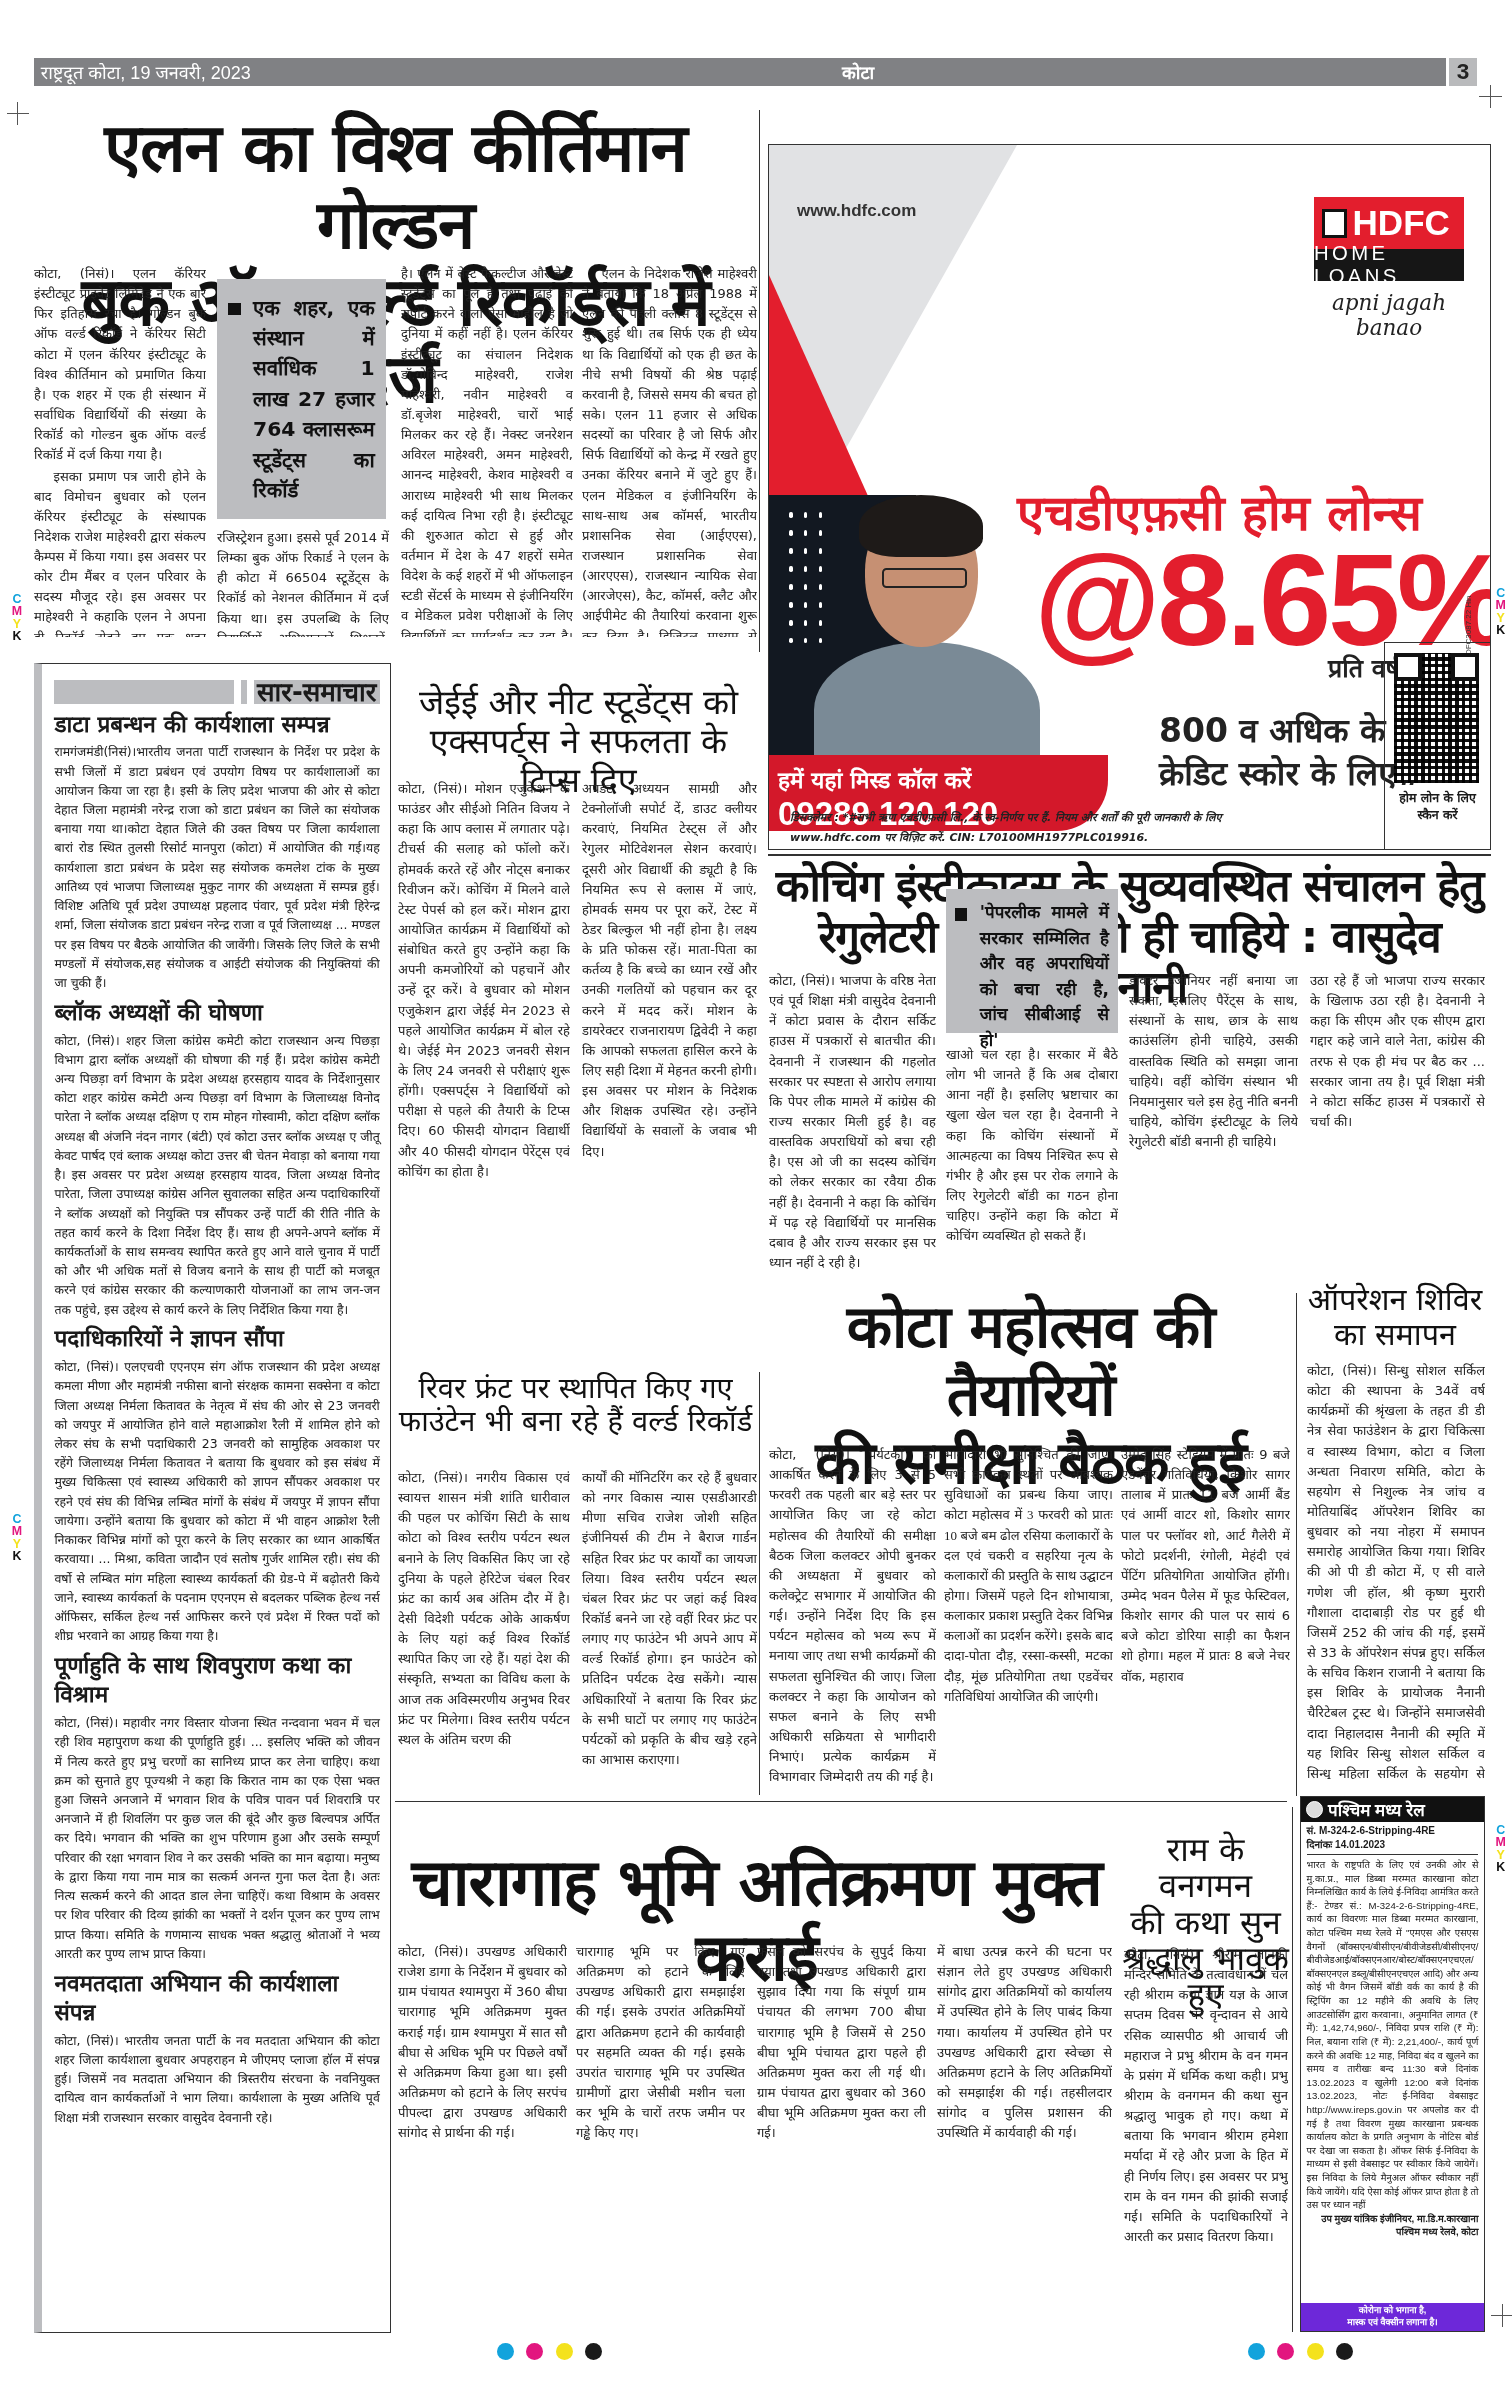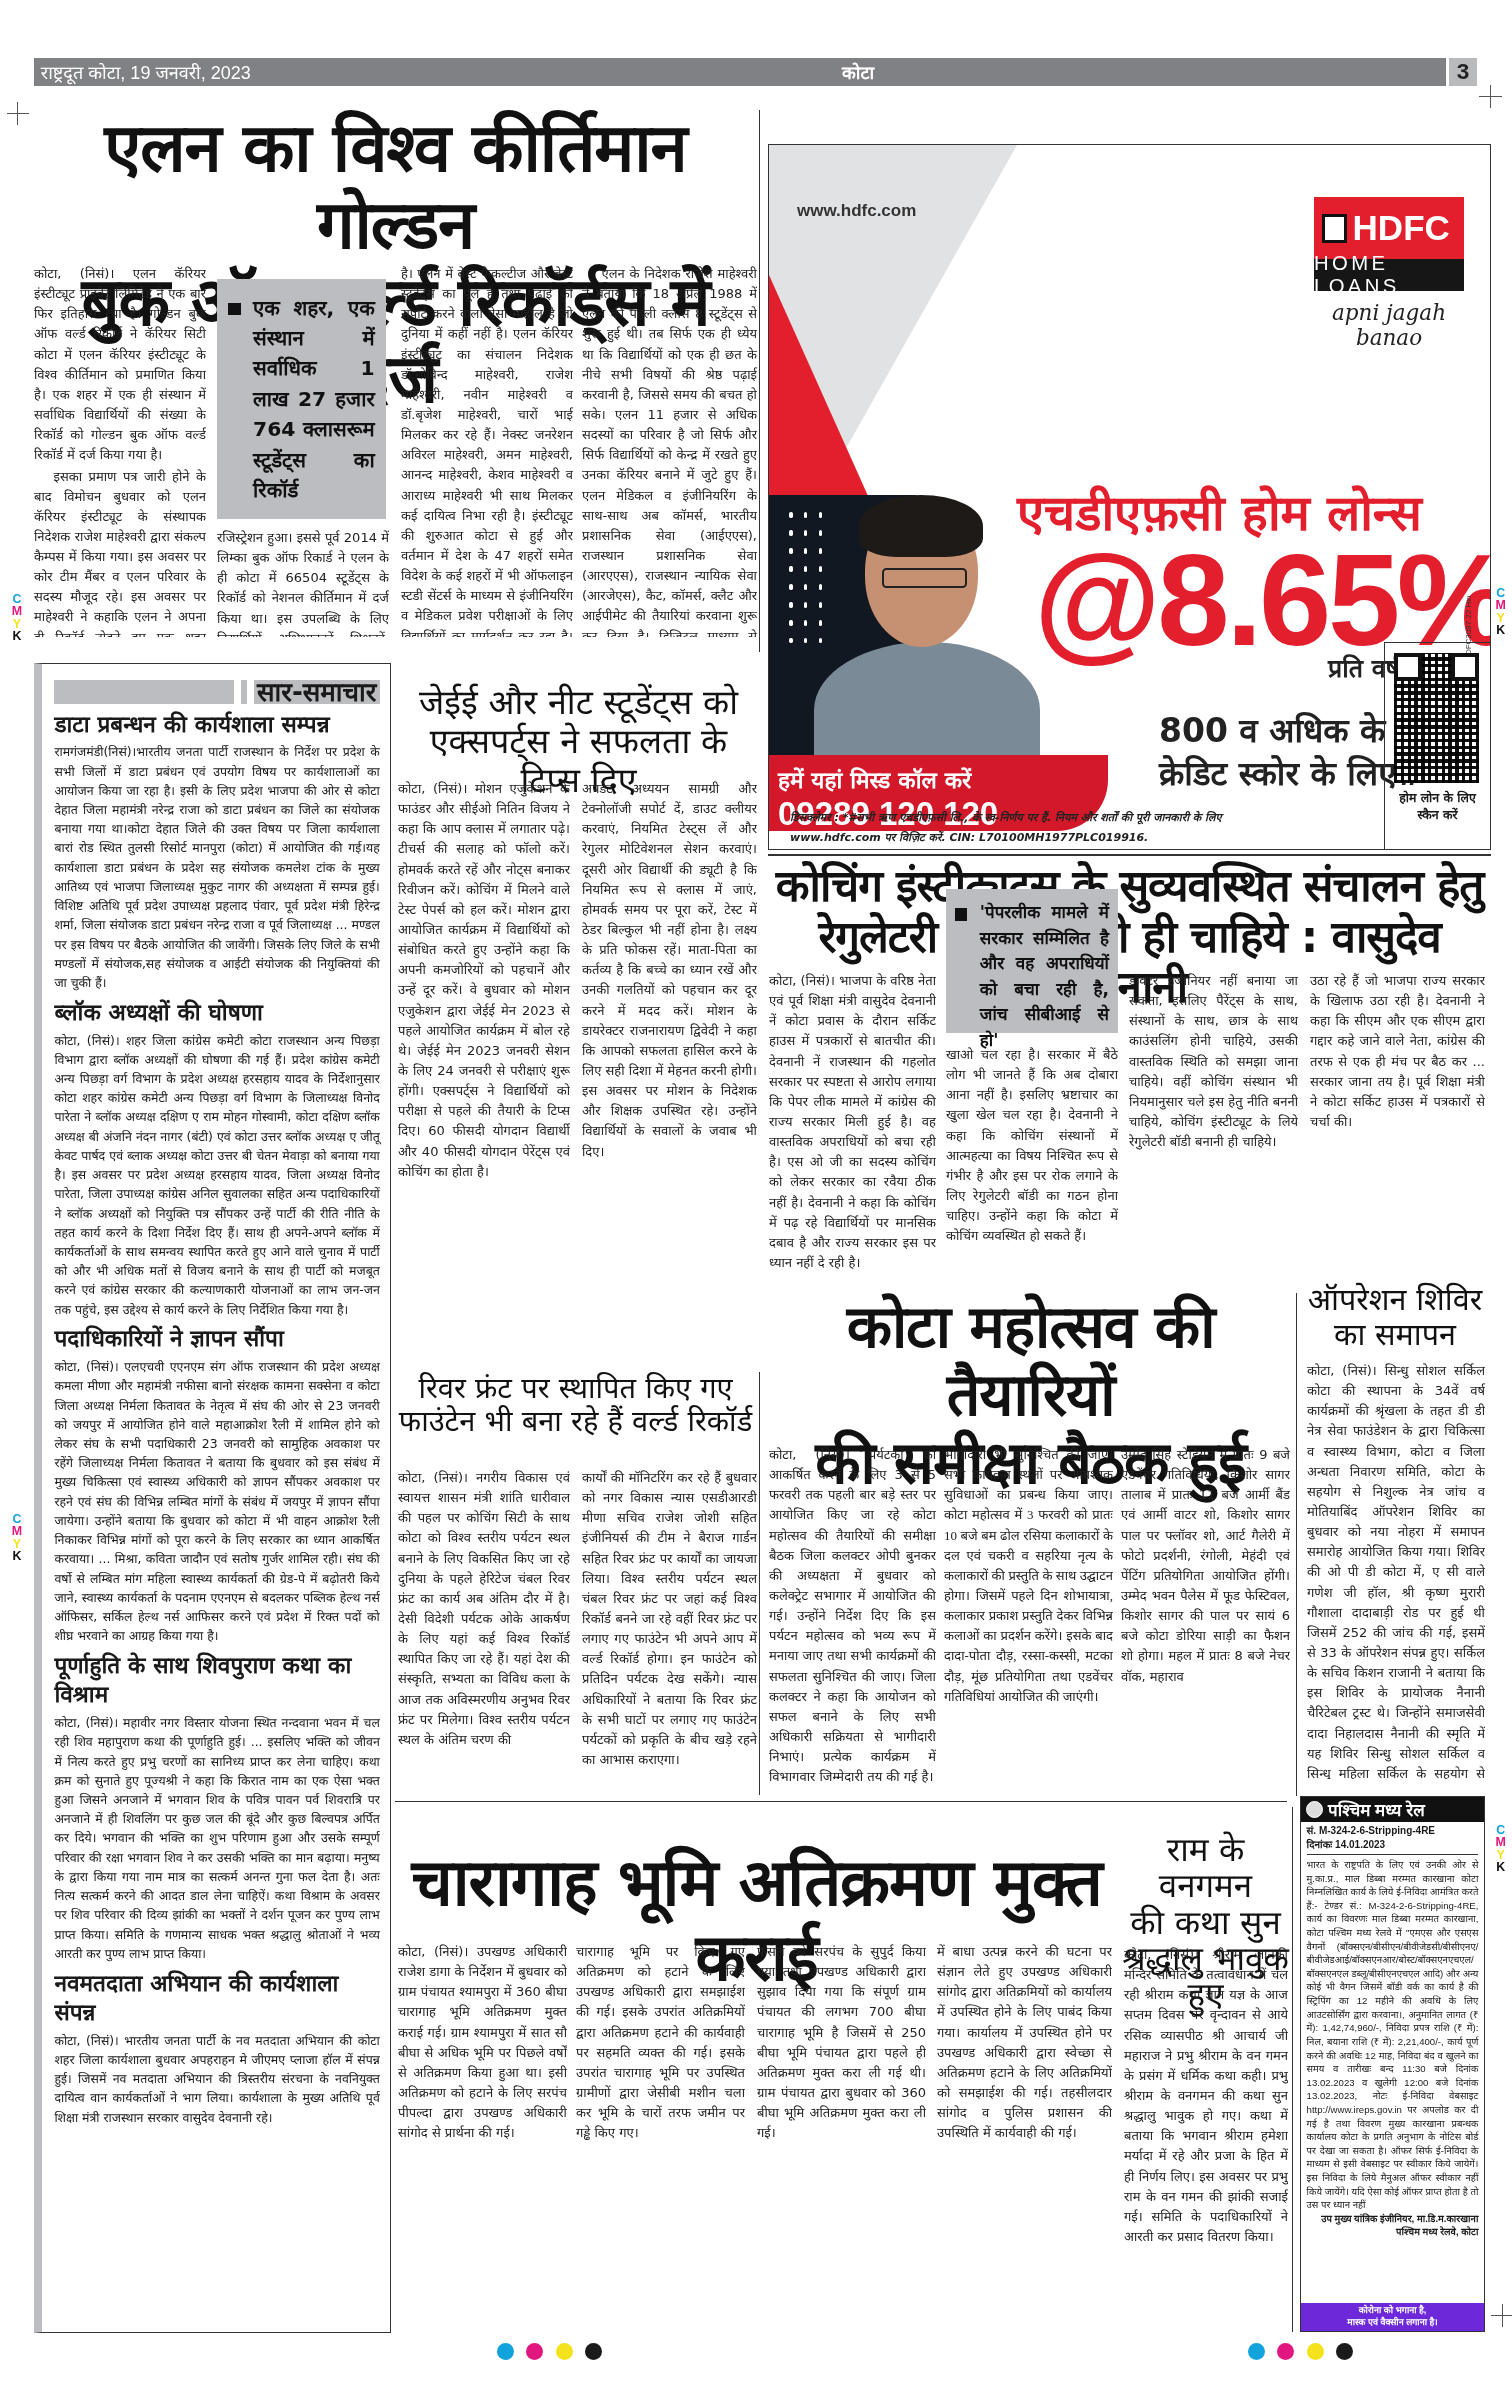--- a/index.html
+++ b/index.html
@@ -31,21 +31,21 @@
   .ad-hdfc .dark-band { position: absolute; left: 0; top: 350px; width: 147px; height: 277px; background: #121821; }
   .ad-hdfc .dots { position: absolute; left: 20.3px; top: 367px; width: 40px; display: grid; grid-template-columns: repeat(3, 8px); gap: 12.4px 6.8px; }
   .ad-hdfc .dots span { width: 3.4px; height: 5.6px; background: #fff; border-radius: 1.7px; }
   .ad-hdfc .person { position: absolute; left: 34px; top: 361px; width: 243px; height: 265px; }
   .ad-hdfc .person .head { position: absolute; left: 62px; top: 0; width: 113px; height: 141px; background: #c69073; border-radius: 46% 46% 50% 50%; }
   .ad-hdfc .person .hair { position: absolute; left: 56px; top: -11.3px; width: 124px; height: 62px; background: #1e1a18; border-radius: 50% 50% 30% 30%; }
   .ad-hdfc .person .glasses { position: absolute; left: 79px; top: 62px; width: 85px; height: 20.3px; border: 2.8px solid #222; border-radius: 4.5px; }
   .ad-hdfc .person .torso { position: absolute; left: 11.3px; top: 136px; width: 226px; height: 136px; background: #7a8a96; border-radius: 50% 50% 0 0; }
   .ad-hdfc .url { position: absolute; left: 28px; top: 56px; font-size: 17px; font-weight: bold; color: #333; font-family: "Liberation Sans", sans-serif; }
   .ad-hdfc .logo { position: absolute; left: 545px; top: 52px; width: 150px; }
-  .ad-hdfc .logo .top { background: #e31e2d; color: #fff; font-weight: bold; font-size: 35px; height: 62px; display: flex; align-items: center; gap: 5.6px; padding: 0 8px; font-family: "Liberation Sans", sans-serif; }
+  .ad-hdfc .logo .top { background: #e31e2d; color: #fff; font-weight: bold; font-size: 35px; height: 52px; display: flex; align-items: center; gap: 5.6px; padding: 0 8px; font-family: "Liberation Sans", sans-serif; }
   .ad-hdfc .logo .top .sq { width: 25px; height: 29px; background: #fff; border: 3.4px solid #111; }
   .ad-hdfc .logo .bot { background: #161616; color: #fff; font-size: 20.3px; height: 32px; display: flex; align-items: center; justify-content: center; letter-spacing: 3.4px; font-family: "Liberation Sans", sans-serif; }
   .ad-hdfc .logo .tag { font-family: "DejaVu Serif", serif; font-style: italic; font-size: 21.5px; color: #222; text-align: center; margin-top: 9px; }
   .ad-hdfc .offer-title { position: absolute; left: 248px; top: 333px; font-size: 49px; font-weight: bold; color: #e31e2d; }
   .ad-hdfc .rate { position: absolute; left: 265px; top: 390px; font-size: 130px; font-weight: bold; color: #e31e2d; letter-spacing: -3.4px; line-height: 1; font-family: "Liberation Sans", sans-serif; }
   .ad-hdfc .per-year { position: absolute; left: 559px; top: 505px; font-size: 25px; font-weight: bold; color: #222; }
   .ad-hdfc .credit { position: absolute; left: 390px; top: 565px; font-size: 33px; font-weight: bold; color: #222; line-height: 1.3; }
   .ad-hdfc .network { position: absolute; left: 695px; top: 559px; transform: rotate(-90deg); transform-origin: left top; font-size: 8px; color: #333; font-family: "Liberation Sans", sans-serif; white-space: nowrap; }
   .ad-hdfc .missed { position: absolute; left: 0; top: 610px; width: 339px; height: 76px; background: #d3182a; border-radius: 0 0 51px 0; color: #fff; padding: 9px 9px; }
   .ad-hdfc .missed .l1 { font-size: 22.6px; font-weight: bold; }

